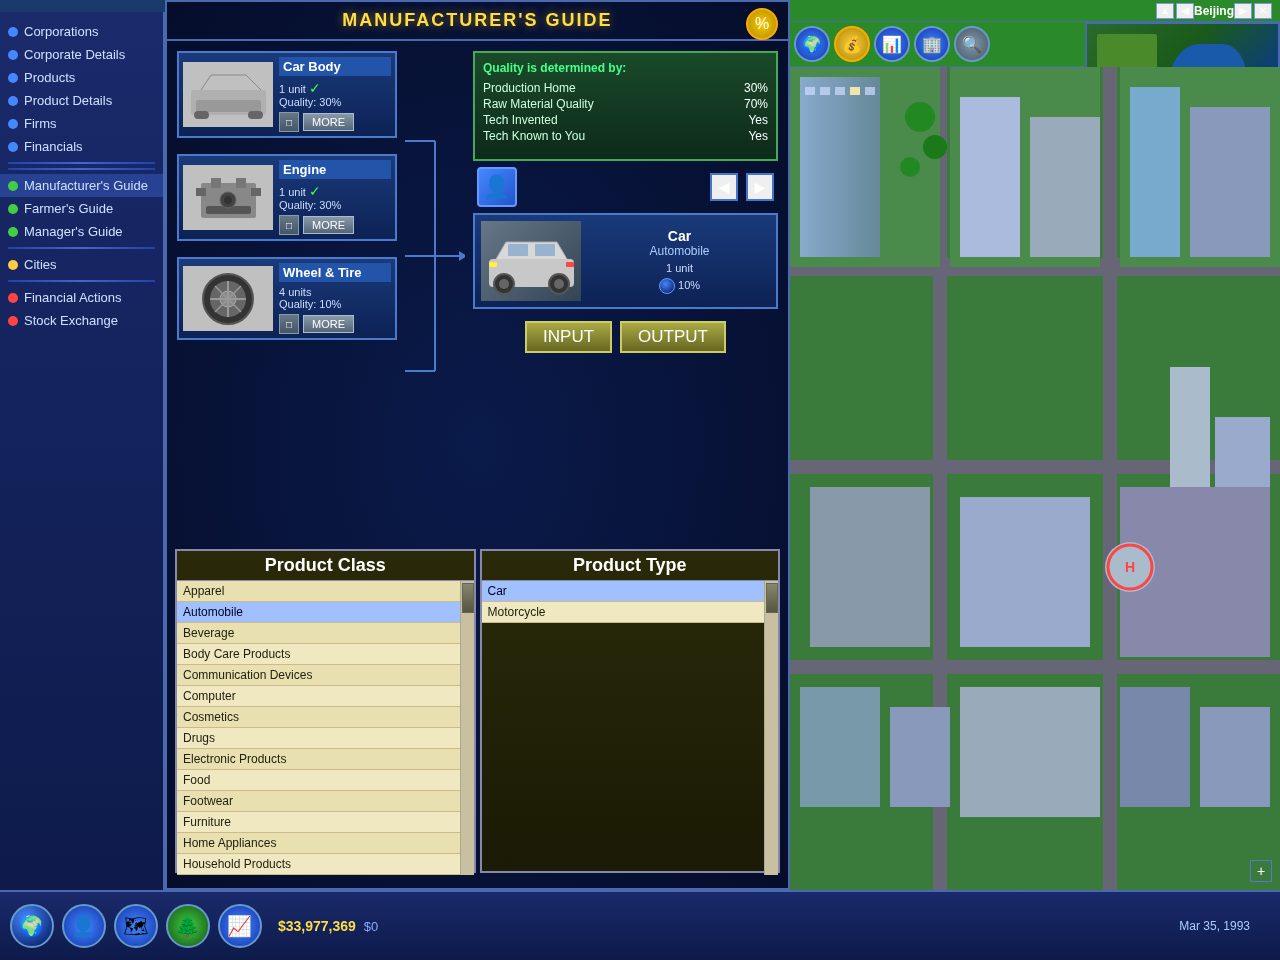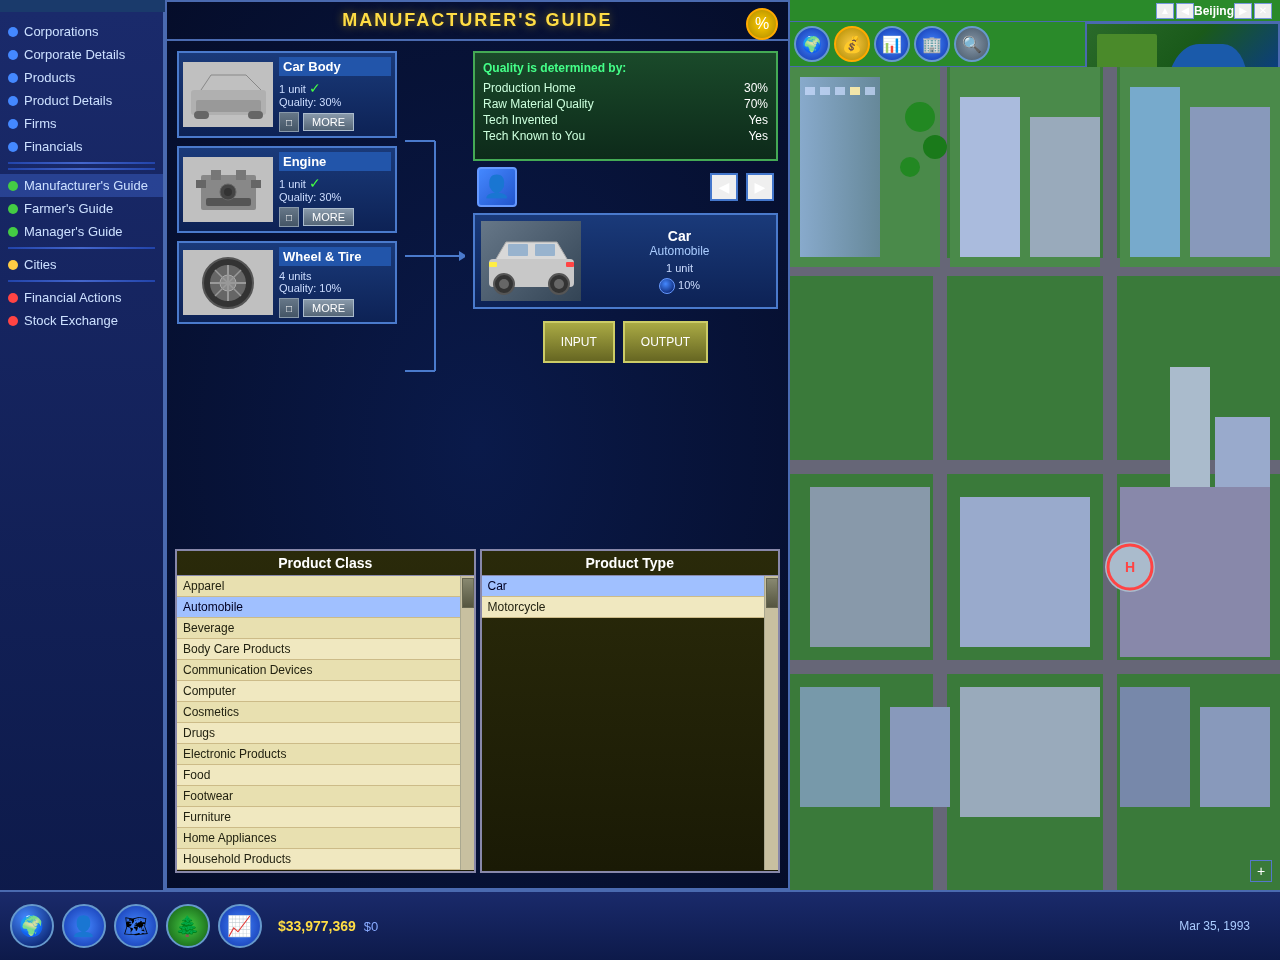--- a/index.html
+++ b/index.html
@@ -72,21 +72,21 @@
       border: 2px solid #ffaa00;
       display: flex; align-items: center; justify-content: center;
       color: #fff; font-size: 16px;
     }
 
     
     #ingredient-list { flex: 0 0 auto; width: 220px; }
     .ingredient-card {
       background: linear-gradient(to bottom, #1a3a7a, #0d2255);
       border: 2px solid #4a7acc;
-      margin-bottom: 8px;
+      margin-bottom: 16px;
       display: flex;
       align-items: center;
       padding: 4px;
       min-height: 70px;
     }
     .ingredient-img {
       width: 90px; height: 65px;
       background: #c0c0c0;
       flex-shrink: 0;
       display: flex; align-items: center; justify-content: center;
@@ -227,22 +227,22 @@
     #io-buttons {
       display: flex;
       gap: 8px;
       justify-content: center;
       margin-top: 6px;
     }
     .io-btn {
       background: linear-gradient(to bottom, #aaaa44, #666622);
       border: 2px solid #cccc66;
       color: #ffffff;
-      padding: 12px 16px;
-      font-size: 12px;
+      padding: 4px 16px;
+      font-size: 17px;
       cursor: pointer;
     }
 
     
     #product-lists {
       display: flex;
       gap: 4px;
       padding: 8px 8px 8px 8px;
       height: 340px;
     }
@@ -251,21 +251,21 @@
       background: linear-gradient(to bottom, #2a2a0a, #1a1a05);
       border: 2px solid #8888aa;
     }
     .product-list-header {
       background: linear-gradient(to bottom, #9999bb, #6666880);
       border-bottom: 1px solid #8888aa;
       text-align: center;
       padding: 4px;
       color: #ffffff;
       font-weight: bold;
-      font-size: 14px;
+      font-size: 18px;
     }
     .product-list-item {
       display: flex;
       align-items: center;
       padding: 3px 6px;
       color: #222211;
       font-size: 12px;
       background: #e8e0b0;
       border-bottom: 1px solid #ccbb88;
       cursor: pointer;

